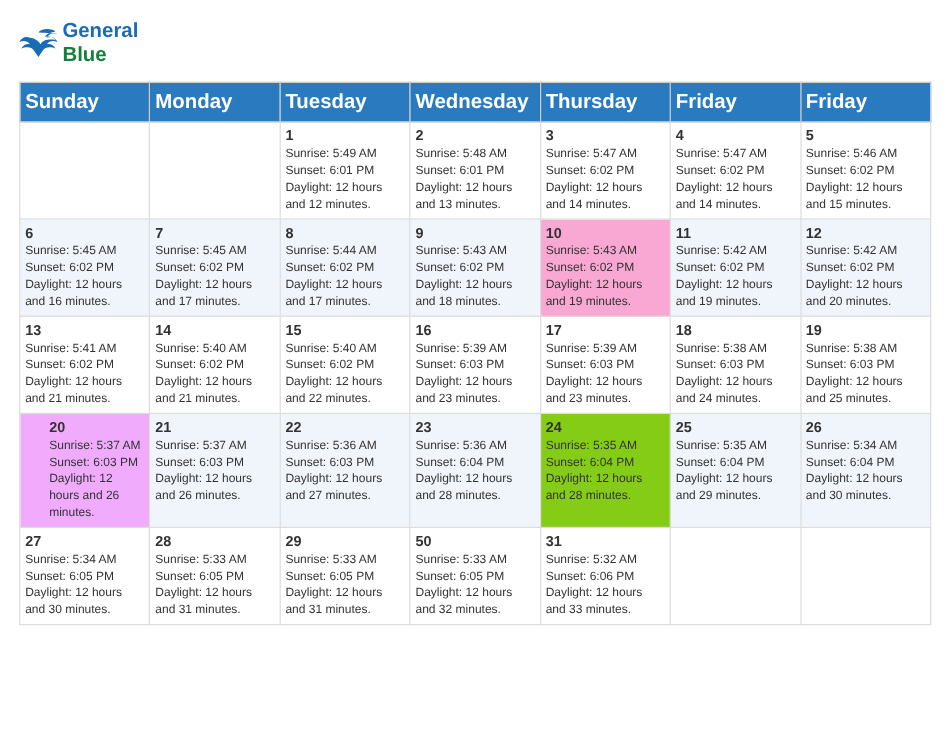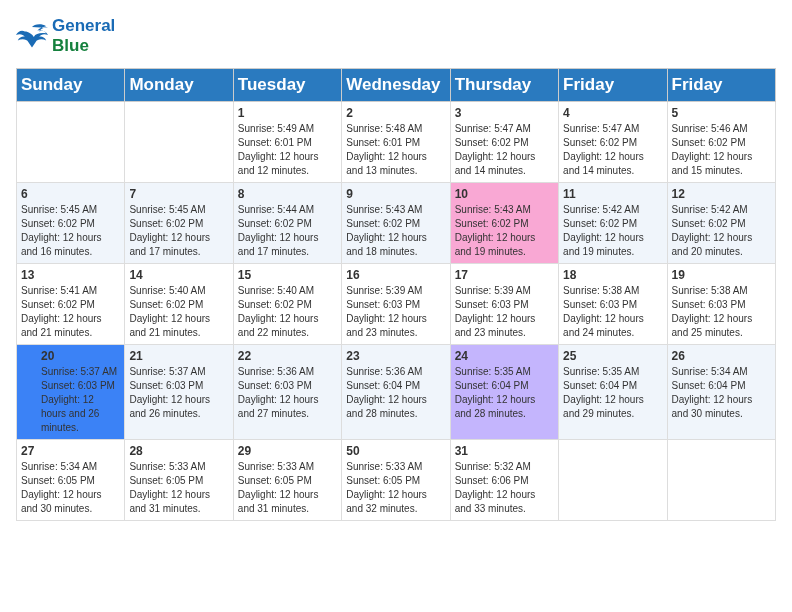--- a/index.html
+++ b/index.html
@@ -188,37 +188,37 @@
         <td>
           <span class="day-number">18</span>
           <div class="day-info">Sunrise: 5:38 AM<br>Sunset: 6:03 PM<br>Daylight: 12 hours and 24 minutes.</div>
         </td>
         <td>
           <span class="day-number">19</span>
           <div class="day-info">Sunrise: 5:38 AM<br>Sunset: 6:03 PM<br>Daylight: 12 hours and 25 minutes.</div>
         </td>
       </tr>
       <tr>
-        <td style="background-color: #3b82f6; padding-left: 24px;">
+        <td style="background-color: #f0abfc; padding-left: 24px;">
           <span class="day-number">20</span>
           <div class="day-info">Sunrise: 5:37 AM<br>Sunset: 6:03 PM<br>Daylight: 12 hours and 26 minutes.</div>
         </td>
         <td style="background-color: rgb(240, 245, 251);">
           <span class="day-number">21</span>
           <div class="day-info">Sunrise: 5:37 AM<br>Sunset: 6:03 PM<br>Daylight: 12 hours and 26 minutes.</div>
         </td>
         <td style="background-color: rgb(240, 245, 251); margin-top: 16px;">
           <span class="day-number">22</span>
           <div class="day-info">Sunrise: 5:36 AM<br>Sunset: 6:03 PM<br>Daylight: 12 hours and 27 minutes.</div>
         </td>
         <td style="background-color: rgb(240, 245, 251);">
           <span class="day-number">23</span>
           <div class="day-info">Sunrise: 5:36 AM<br>Sunset: 6:04 PM<br>Daylight: 12 hours and 28 minutes.</div>
         </td>
-        <td style="background-color: #c4b5fd;">
+        <td style="background-color: #84cc16;">
           <span class="day-number">24</span>
           <div class="day-info">Sunrise: 5:35 AM<br>Sunset: 6:04 PM<br>Daylight: 12 hours and 28 minutes.</div>
         </td>
         <td style="background-color: rgb(240, 245, 251);">
           <span class="day-number">25</span>
           <div class="day-info">Sunrise: 5:35 AM<br>Sunset: 6:04 PM<br>Daylight: 12 hours and 29 minutes.</div>
         </td>
         <td style="background-color: rgb(240, 245, 251);">
           <span class="day-number">26</span>
           <div class="day-info">Sunrise: 5:34 AM<br>Sunset: 6:04 PM<br>Daylight: 12 hours and 30 minutes.</div>

